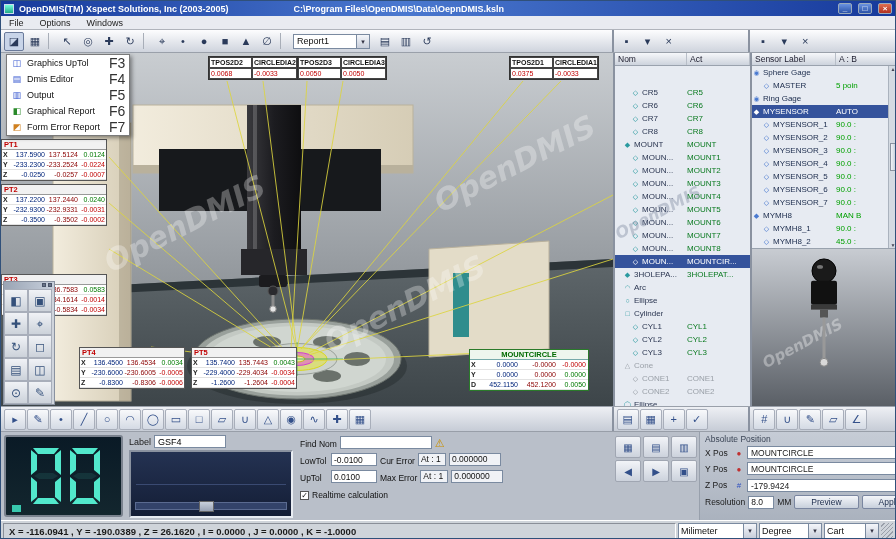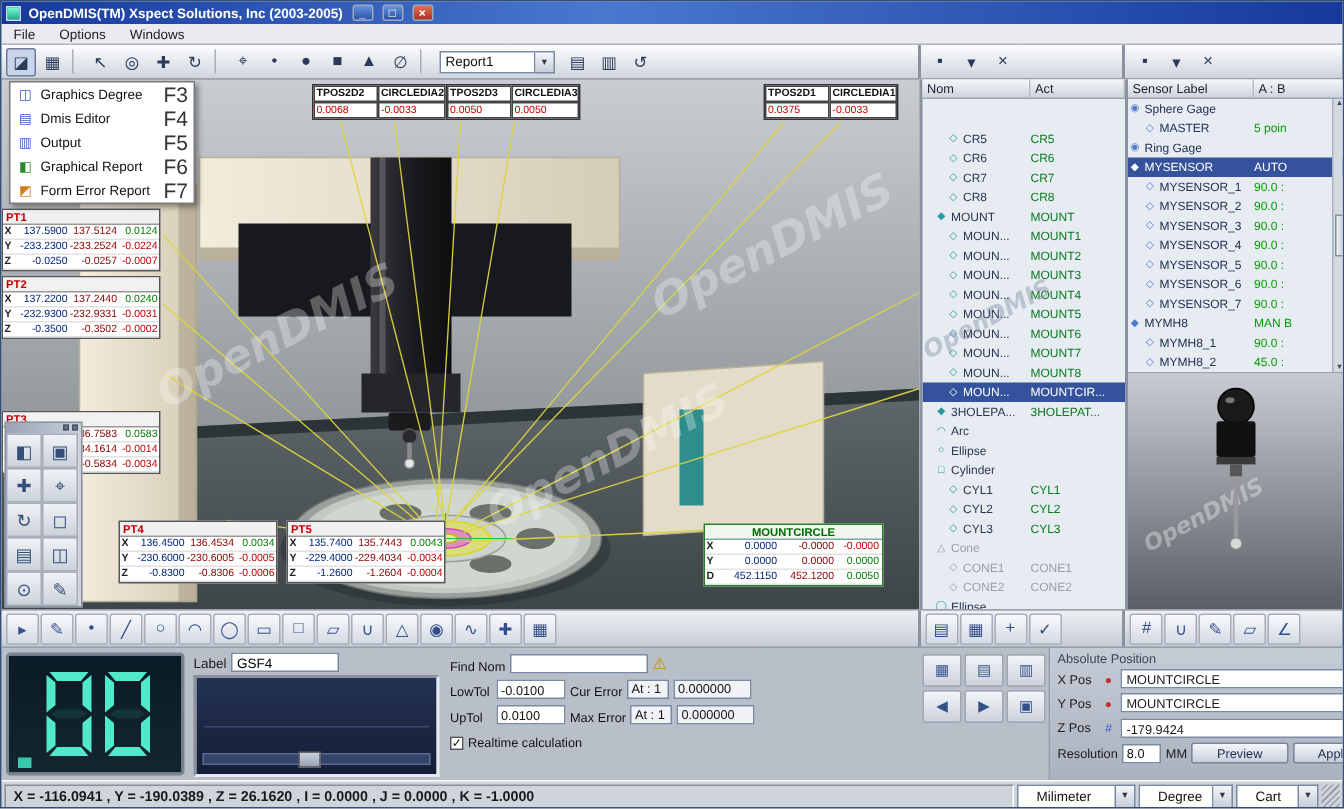--- a/index.html
+++ b/index.html
@@ -163,33 +163,34 @@
   .res-row{display:flex;align-items:center;gap:3px;height:16px;margin-top:1px;}
   .btn{border:1px solid #7a86a0;border-radius:2px;background:linear-gradient(#f4f6fa,#c8d0dc);height:14px;line-height:12px;
     padding:0 16px;font-size:8.5px;color:#1a2a4a;}
   .res-in{width:26px;height:13px;}
 
   
   .status{height:20px;display:flex;align-items:center;gap:2px;background:#cfd4da;border-top:1px solid #fff;padding:1px 2px;}
   .st-coords{flex:1;height:16px;line-height:15px;border:1px solid;border-color:#8a8f98 #fff #fff #8a8f98;padding:0 5px;
     font-size:9.5px;font-weight:bold;color:#1a1a1a;white-space:nowrap;overflow:hidden;}
   .st-combo{display:flex;flex:none;}
-  .st-val{width:66px;height:16px;background:#fff;border:1px solid #7a8aa0;font-size:9px;line-height:14px;padding:0 12px;color:#111;}
+  .st-val{width:66px;height:16px;background:#fff;border:1px solid #7a8aa0;font-size:9px;line-height:14px;padding:0 2px;color:#111;}
   .st-arrow{width:13px;height:16px;background:linear-gradient(#f4f6fa,#c8ceda);border:1px solid #7a8aa0;border-left:none;
     font-size:7px;text-align:center;line-height:14px;color:#334;}
   .grip{width:12px;height:16px;background:repeating-linear-gradient(135deg,#cfd4da,#cfd4da 2px,#9aa0aa 2px,#9aa0aa 3px);flex:none;}
 </style>
 </head>
 <body>
 
 <div class="window">
 
   <div class="titlebar">
     <span class="app-icon"></span>
     <span class="tb-title">OpenDMIS(TM)   Xspect Solutions, Inc  (2003-2005)</span>
+    <span class="tb-path">C:\Program Files\OpenDMIS\Data\OepnDMIS.ksln</span>
     <span class="cap-btn">_</span>
     <span class="cap-btn">□</span>
     <span class="cap-btn close">×</span>
   </div>
 
   <div class="menubar">
 
       <span class="menu-item">File</span>
 
       <span class="menu-item">Options</span>
@@ -1101,21 +1102,21 @@
       <span class="st-val" style="width:42px;">Cart</span>
       <span class="st-arrow">▾</span>
     </span>
     <span class="grip"></span>
   </div>
 
   <div class="dropdown">
 
       <div class="dd-item">
         <span class="dd-icon">◫</span>
-        <span class="dd-label">Graphics Degree</span>
+        <span class="dd-label">Graphics UpTol</span>
         <span class="dd-key">F3</span>
       </div>
 
       <div class="dd-item">
         <span class="dd-icon">▤</span>
         <span class="dd-label">Dmis Editor</span>
         <span class="dd-key">F4</span>
       </div>
 
       <div class="dd-item">

